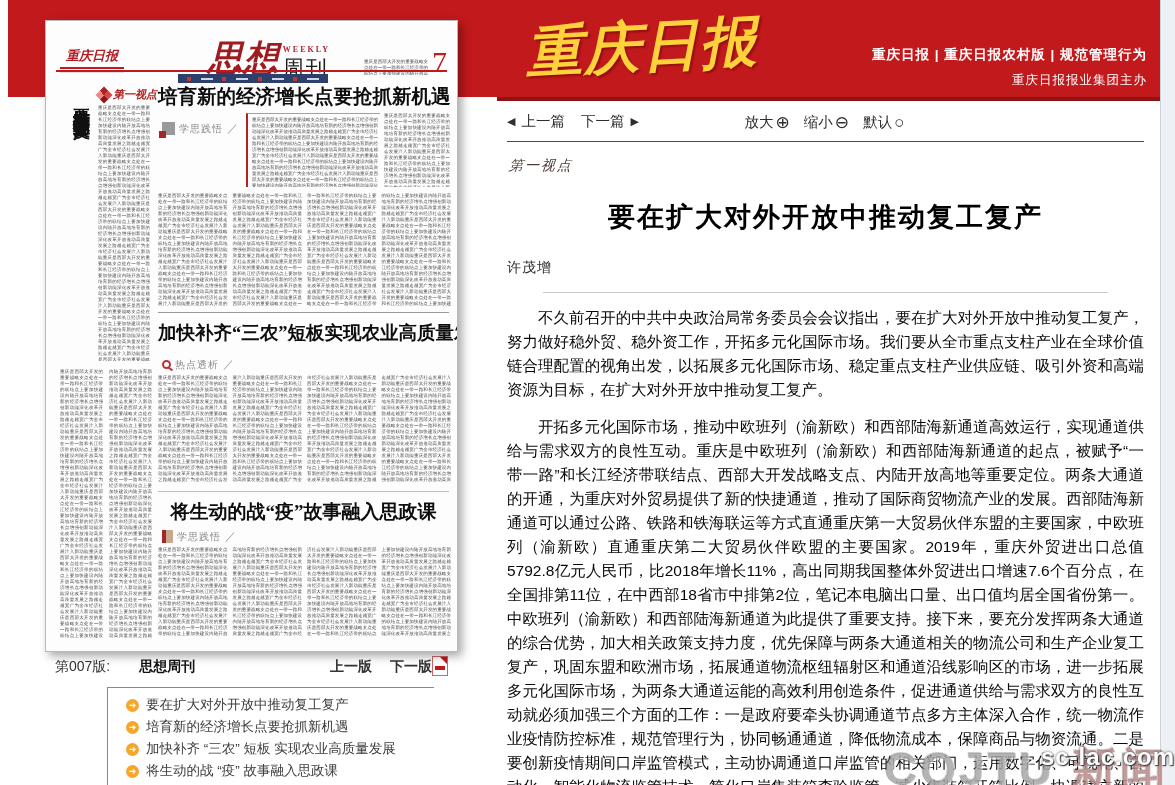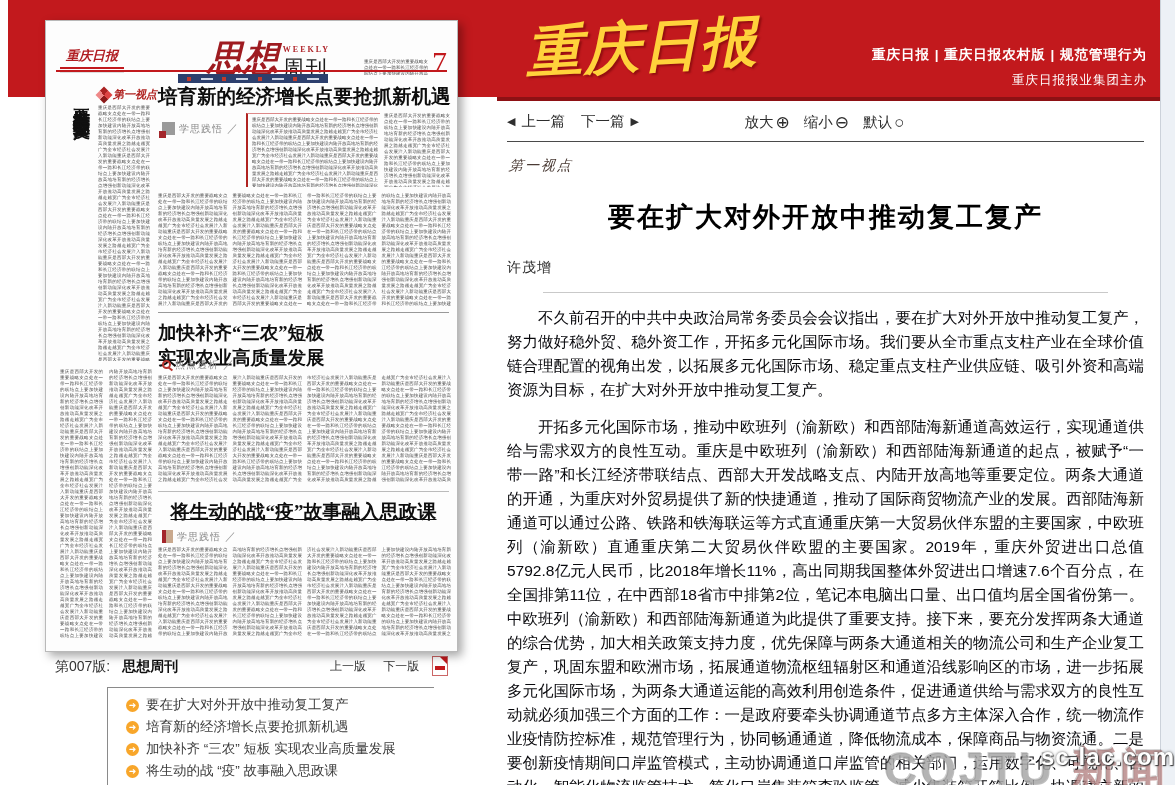--- a/index.html
+++ b/index.html
@@ -63,40 +63,40 @@
   .badge .pen { width:11px; height:13px; background:#c9a98e; border-left:4px solid #a3262b; margin-right:4px; }
 
   .p-vertical {
     position:absolute; left:18px; top:74px; height:270px; width:34px;
     writing-mode:vertical-rl; font-family:"Liberation Serif","DejaVu Serif",serif;
     font-size:17px; font-weight:bold; color:#111; letter-spacing:1px; line-height:34px;
   }
   .p-h1 { position:absolute; left:112px; right:8px; top:62px; text-align:center;
     font-family:"Liberation Serif","DejaVu Serif",serif; font-size:19.5px; font-weight:bold; color:#0d0d0d; white-space:nowrap; }
   .p-h2 { position:absolute; left:112px; right:8px; top:299px; display:flex; justify-content:space-between;
-    font-family:"Liberation Serif","DejaVu Serif",serif; font-size:18.5px; font-weight:bold; color:#0d0d0d; white-space:nowrap;flex-direction:column; }
+    font-family:"Liberation Serif","DejaVu Serif",serif; font-size:18.5px; font-weight:bold; color:#0d0d0d; white-space:nowrap; }
   .p-h3 { position:absolute; left:112px; right:8px; top:478px; text-align:center;
-    font-family:"Liberation Serif","DejaVu Serif",serif; font-size:19px; font-weight:bold; color:#0d0d0d; white-space:nowrap;text-decoration:underline; }
+    font-family:"Liberation Serif","DejaVu Serif",serif; font-size:19px; font-weight:bold; color:#0d0d0d; white-space:nowrap; }
   .p-div1 { position:absolute; left:112px; right:8px; top:291px; border-top:1px solid #999; }
   .p-div2 { position:absolute; left:112px; right:8px; top:470px; border-top:1px solid #bbb; }
 
   .micro {
     font-size:4.5px; line-height:6px; color:#4a4a4a; text-align:justify;
     word-break:break-all; overflow:hidden; position:absolute;
   }
   .cols2 { column-count:2; column-gap:6px; }
   .cols4 { column-count:4; column-gap:5px; }
   .hl-box { position:absolute; left:200px; top:92px; width:134px; height:74px;
     border-left:2px solid #b02321; border-top:1px solid #d88; padding:3px 2px 0 4px; overflow:hidden; }
 
   
   .edition-row { position:absolute; left:55px; top:658px; font-size:14px; color:#333; z-index:2; }
-  .edition-row .lbl { margin-right:8px; }
+  .edition-row .lbl { margin-right:25px; }
   .edition-row .name { font-weight:bold; color:#111; }
-  .page-links { position:absolute; left:330px; top:658px; font-size:12px; color:#333; z-index:2; }
+  .page-links { position:absolute; left:330px; top:658px; font-size:14px; color:#333; z-index:2;font-weight:bold; }
   .page-links span { margin-right:14px; cursor:pointer; }
   .pdf-icon { position:absolute; left:432px; top:656px; width:16px; height:20px; background:#fff; border:1px solid #c66; z-index:2; }
   .pdf-icon .fold { position:absolute; right:0; top:0; width:0; height:0; border-left:7px solid transparent; border-top:7px solid #c2191d; }
   .pdf-icon .mark { position:absolute; left:2px; top:9px; width:10px; height:4px; background:#c2191d; }
   .footer-rule { position:absolute; left:107px; top:687px; width:327px; border-top:1px solid #8a8a8a; }
   .footer-vline { position:absolute; left:107px; top:687px; width:0; height:98px; border-left:1px solid #8a8a8a; }
   .article-list { position:absolute; left:126px; top:694px; width:360px; z-index:2; }
   .article-list .item { display:flex; align-items:center; height:22px; font-size:13.5px; color:#3c3c3c; cursor:pointer; white-space:nowrap; }
   .article-list .bullet { width:13px; height:13px; border-radius:50%; background:#f8a62a; color:#fff;
     font-size:9px; line-height:13px; text-align:center; margin-right:7px; flex:0 0 13px; }

